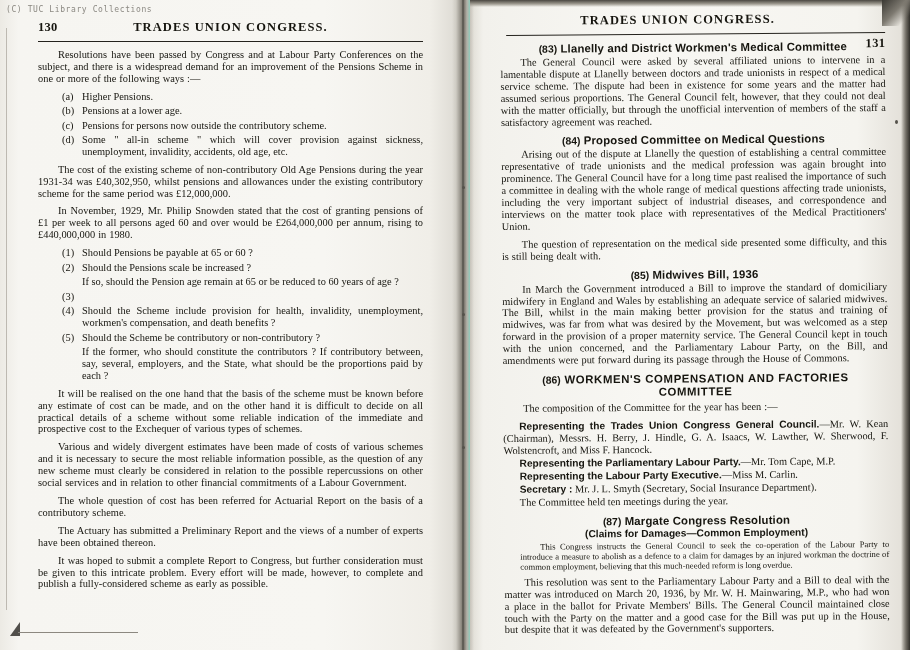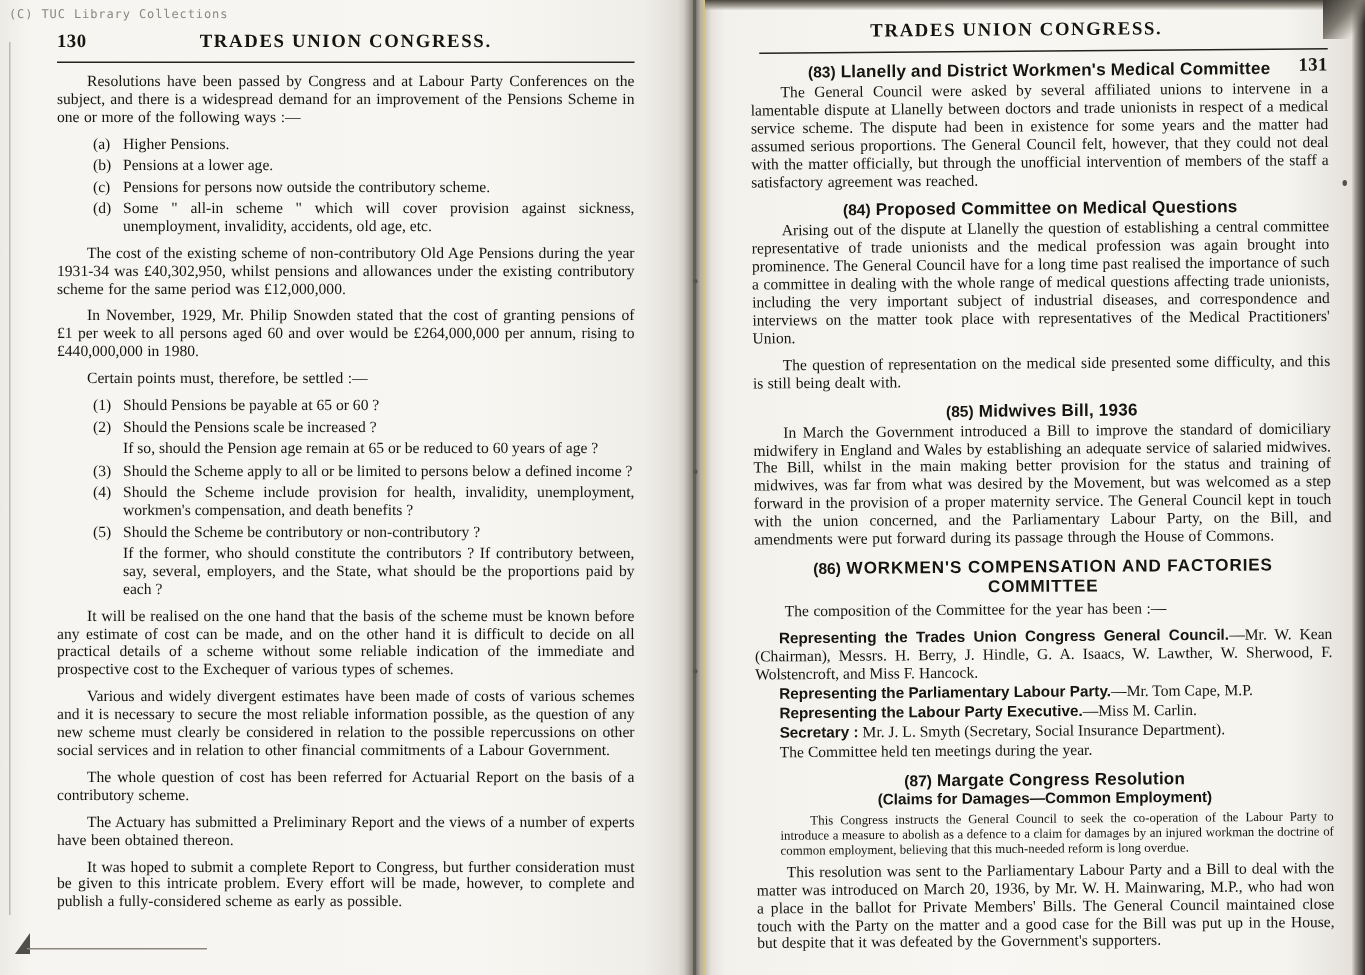--- a/index.html
+++ b/index.html
@@ -5,21 +5,21 @@
   html, body {
     margin: 0;
     padding: 0;
     background: #ffffff;
   }
   #scan {
     position: relative;
     width: 910px;
     height: 650px;
     overflow: hidden;
-    background: #fde047;
+    background: #5eead4;
     font-family: "Liberation Serif", serif;
   }
 
   
   .sheet {
     position: absolute;
     top: 0;
     bottom: 0;
     background: #f4f3ef;
   }
@@ -287,35 +287,33 @@
       <span class="marker">(c)</span>
       <span class="itext">Pensions for persons now outside the contributory scheme.</span>
     </div>
     <div class="item" style="margin-bottom:6px;">
       <span class="marker">(d)</span>
       <span class="itext">Some " all-in scheme " which will cover provision against sickness, unemployment, invalidity, accidents, old age, etc.</span>
     </div>
 
     <p class="body">The cost of the existing scheme of non-contributory Old Age Pensions during the year 1931-34 was £40,302,950, whilst pensions and allowances under the existing contributory scheme for the same period was £12,000,000.</p>
     <p class="body">In November, 1929, Mr. Philip Snowden stated that the cost of granting pensions of £1 per week to all persons aged 60 and over would be £264,000,000 per annum, rising to £440,000,000 in 1980.</p>
-    <p class="body">Certain points must, therefore, be settled :—</p>
 
     <div class="item">
       <span class="marker">(1)</span>
       <span class="itext">Should Pensions be payable at 65 or 60 ?</span>
     </div>
     <div class="item">
       <span class="marker">(2)</span>
       <span class="itext">Should the Pensions scale be increased ?</span>
     </div>
     <div class="subnote">If so, should the Pension age remain at 65 or be reduced to 60 years of age ?</div>
 
     <div class="item">
       <span class="marker">(3)</span>
-      <span class="itext">Should the Scheme apply to all or be limited to persons below a defined income ?</span>
     </div>
     <div class="item">
       <span class="marker">(4)</span>
       <span class="itext">Should the Scheme include provision for health, invalidity, unemployment, workmen's compensation, and death benefits ?</span>
     </div>
     <div class="item">
       <span class="marker">(5)</span>
       <span class="itext">Should the Scheme be contributory or non-contributory ?</span>
     </div>
     <div class="subnote" style="margin-bottom:6px;">If the former, who should constitute the contributors ?   If contributory between, say, several, employers, and the State, what should be the proportions paid by each ?</div>

